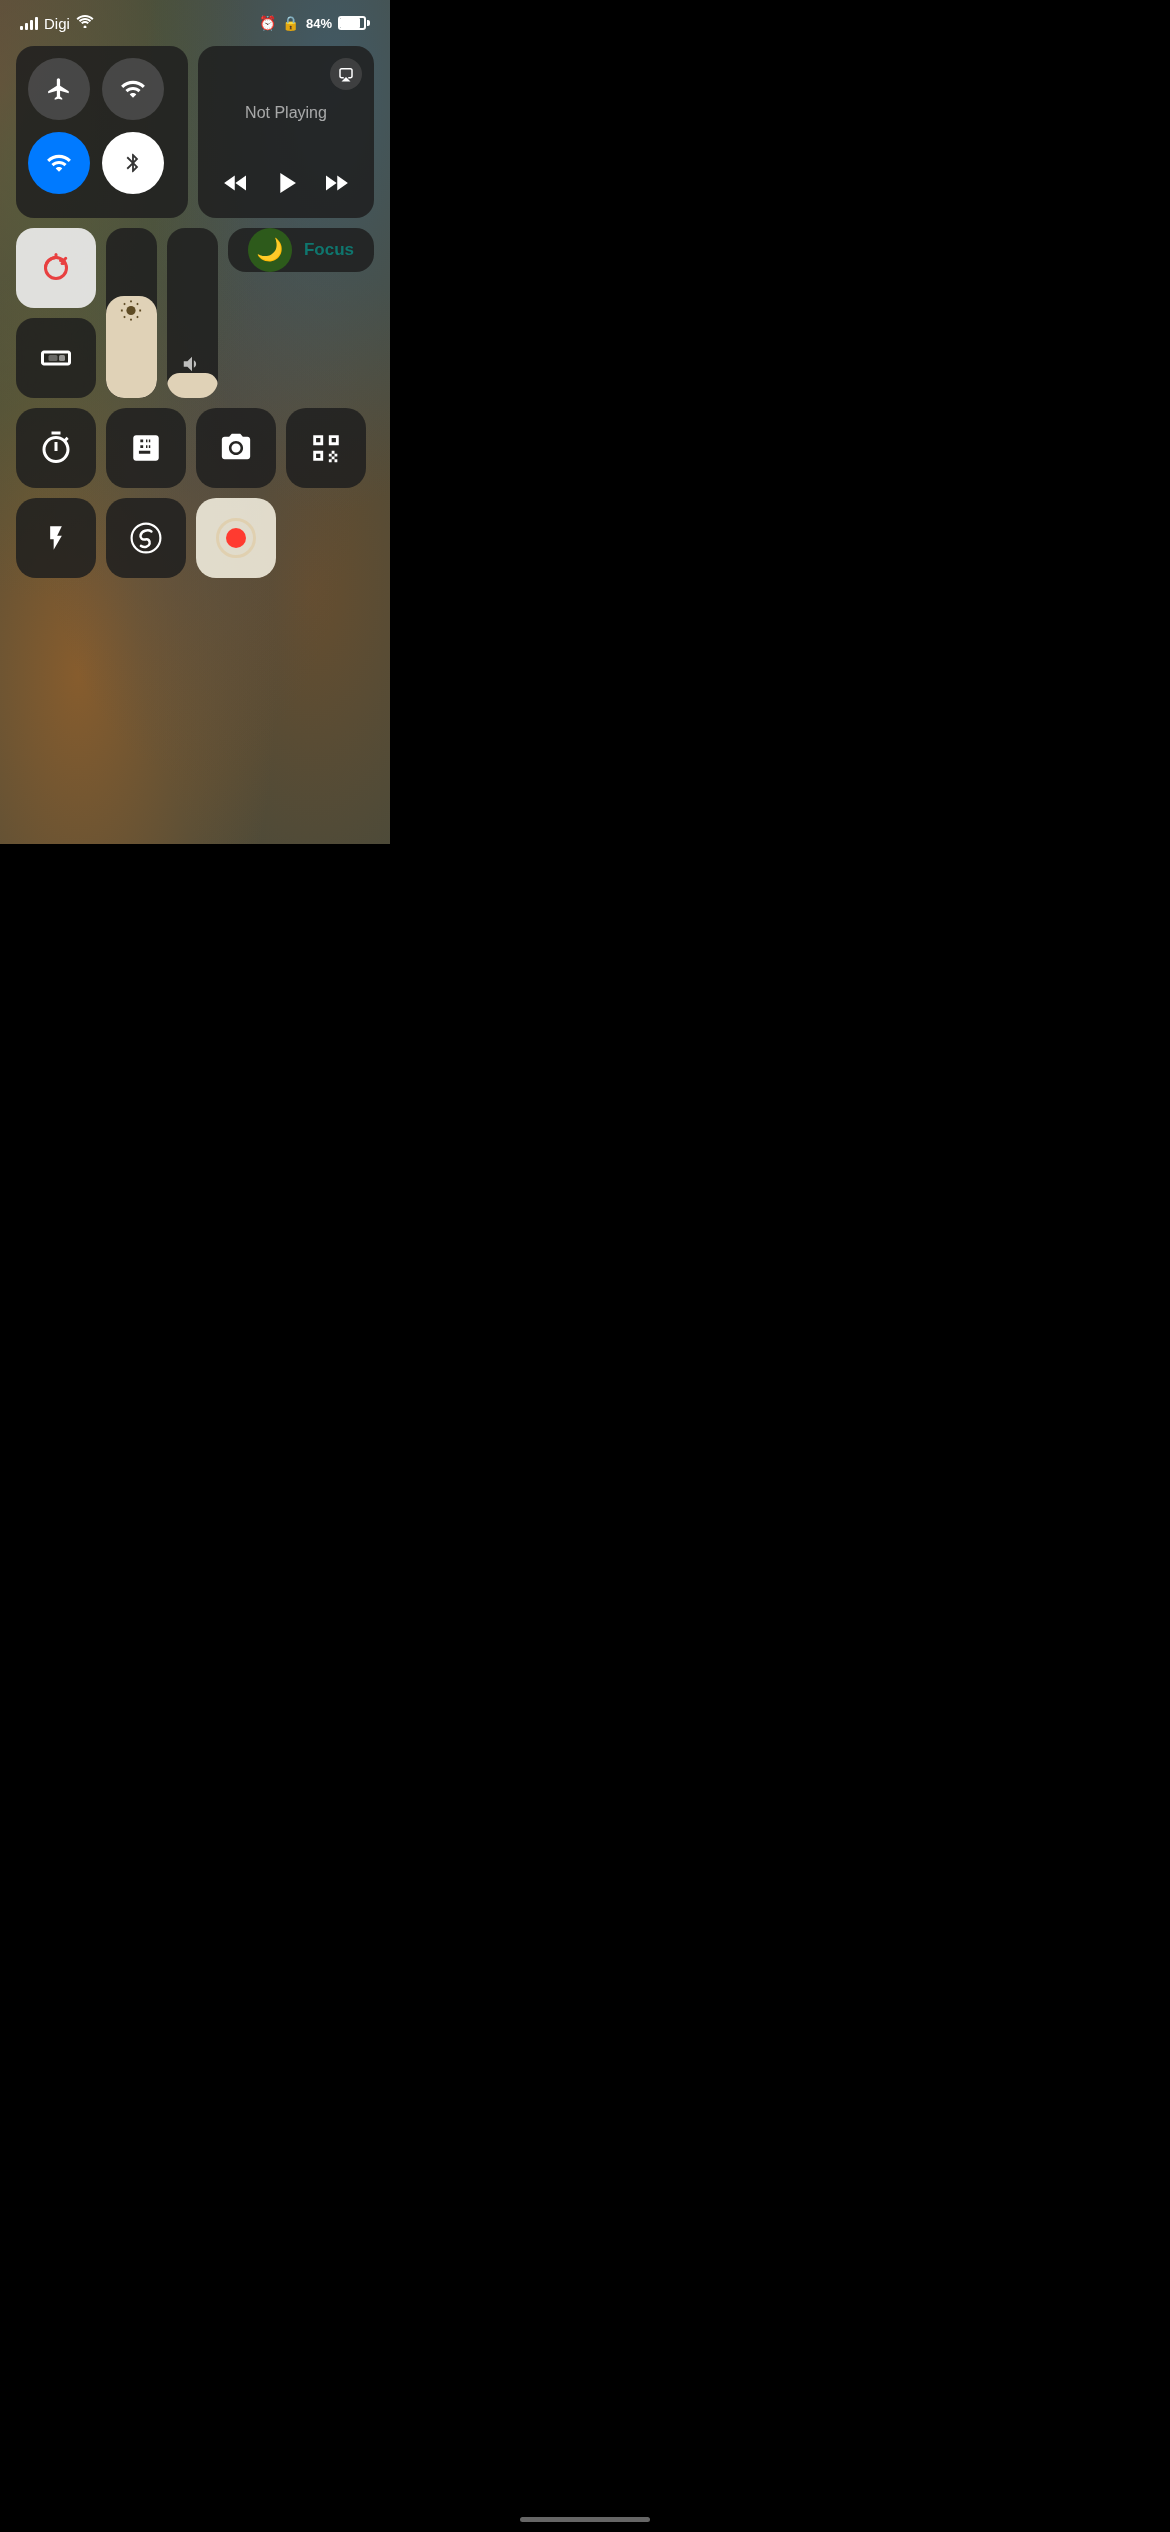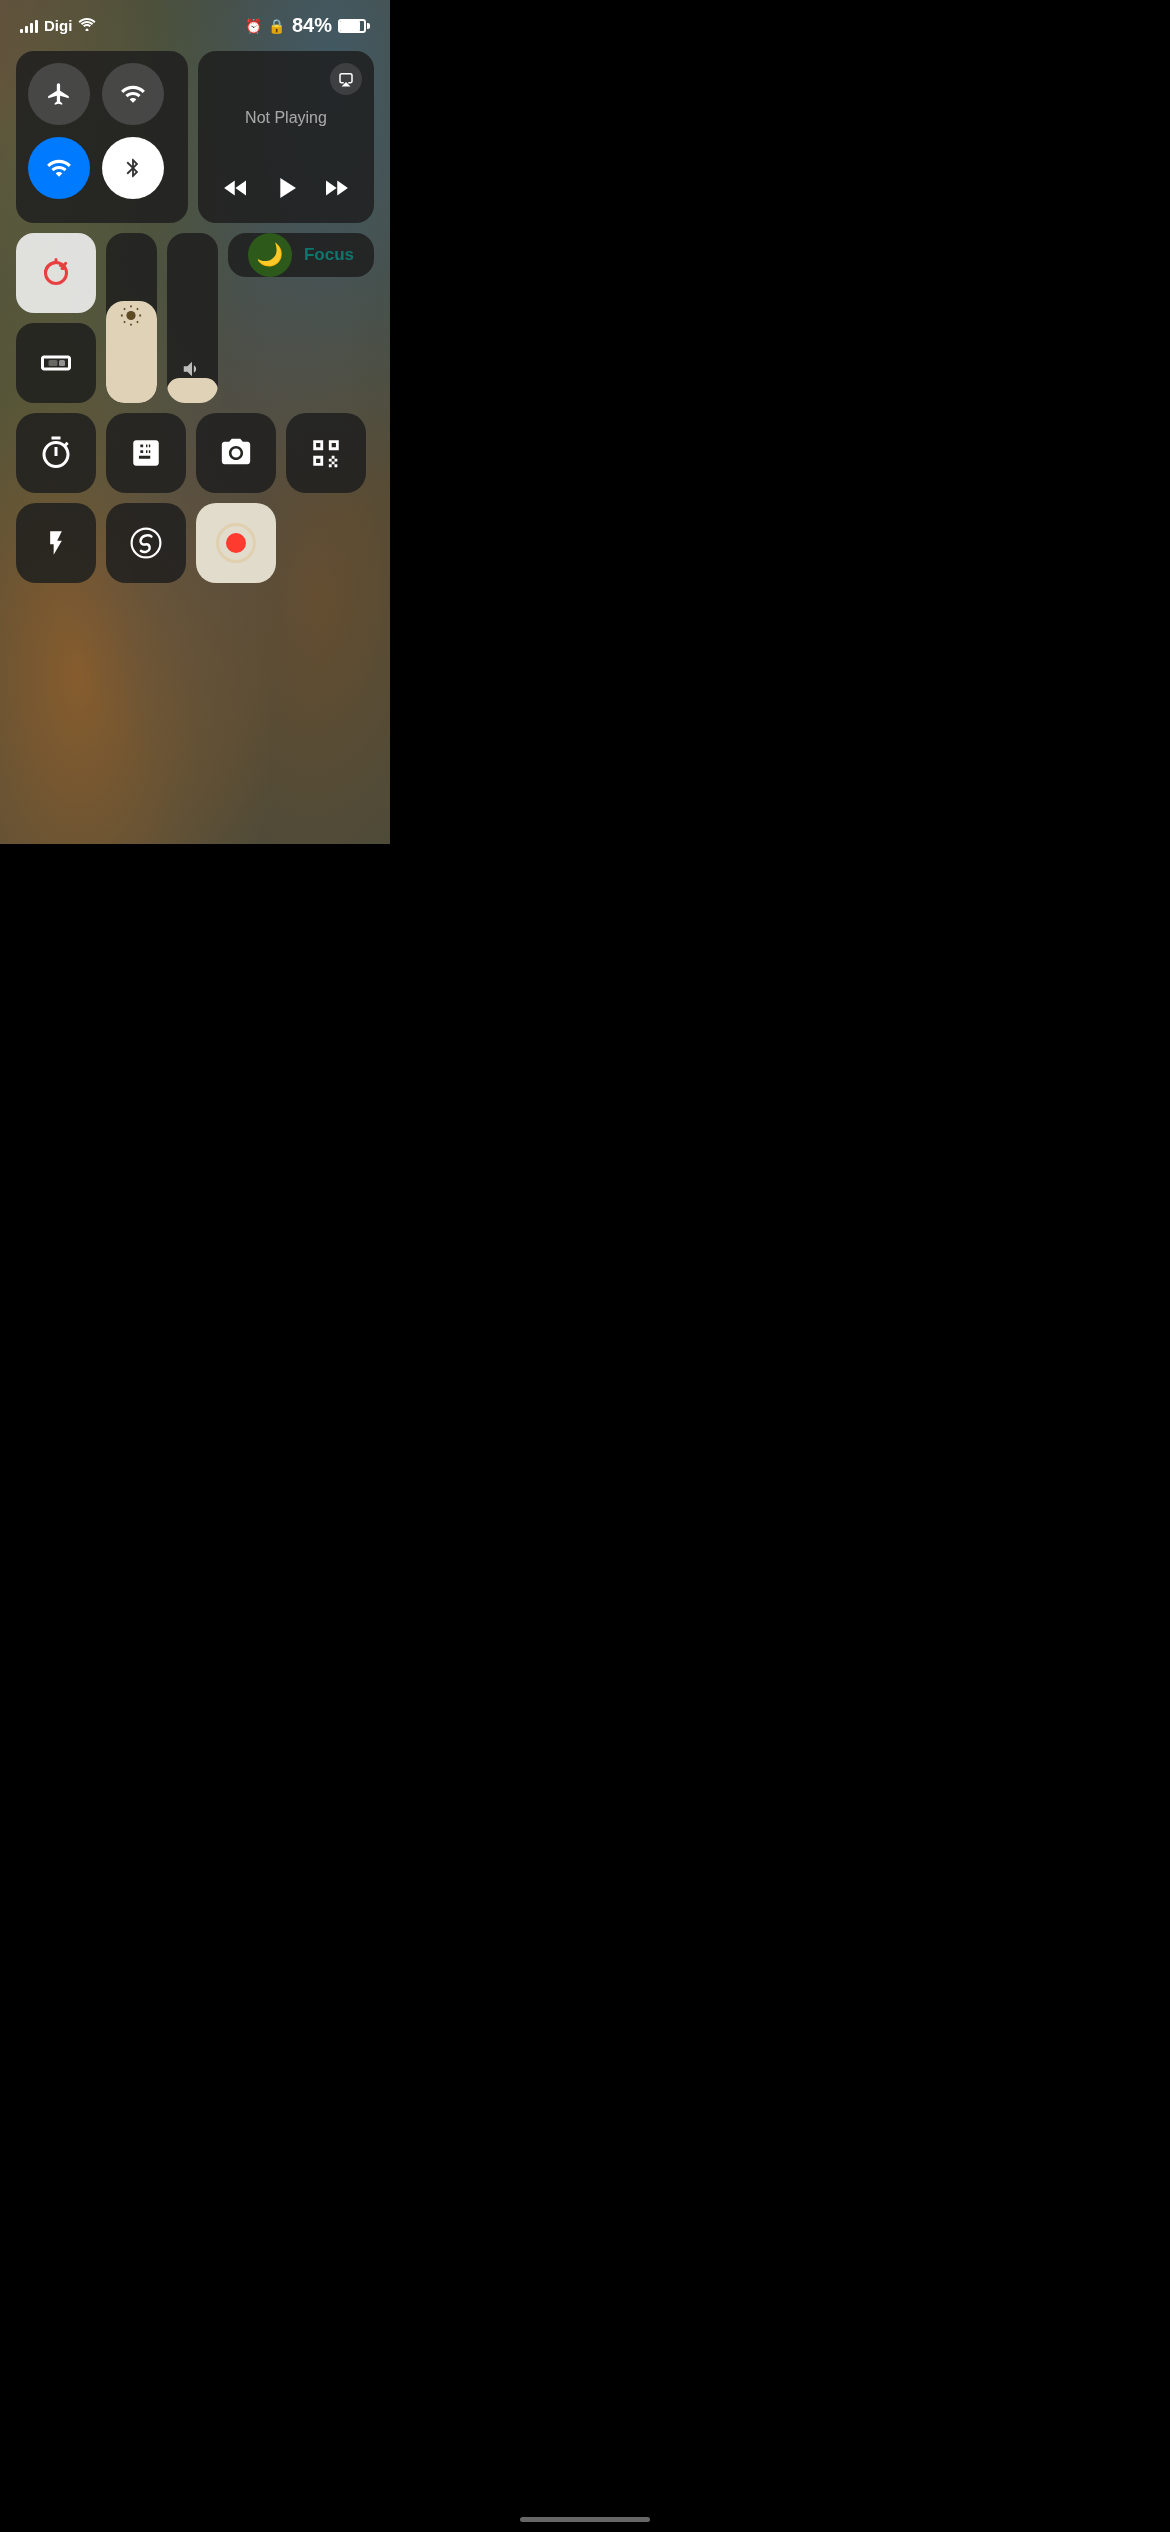--- a/index.html
+++ b/index.html
@@ -54,39 +54,39 @@
     }
 
     .signal-bar {
       width: 3px;
       background: white;
       border-radius: 1px;
     }
 
     .carrier {
       font-size: 15px;
-      font-weight: 700;
+      font-weight: 400;
     }
 
     .wifi-icon {
       font-size: 16px;
     }
 
     .status-right {
       display: flex;
       align-items: center;
       gap: 6px;
     }
 
     .alarm-icon, .lock-icon {
       font-size: 14px;
     }
 
     .battery-pct {
-      font-size: 20px;
+      font-size: 13px;
       font-weight: 600;
     }
 
     .battery-icon {
       display: flex;
       align-items: center;
       position: relative;
     }
 
     .battery-body {

